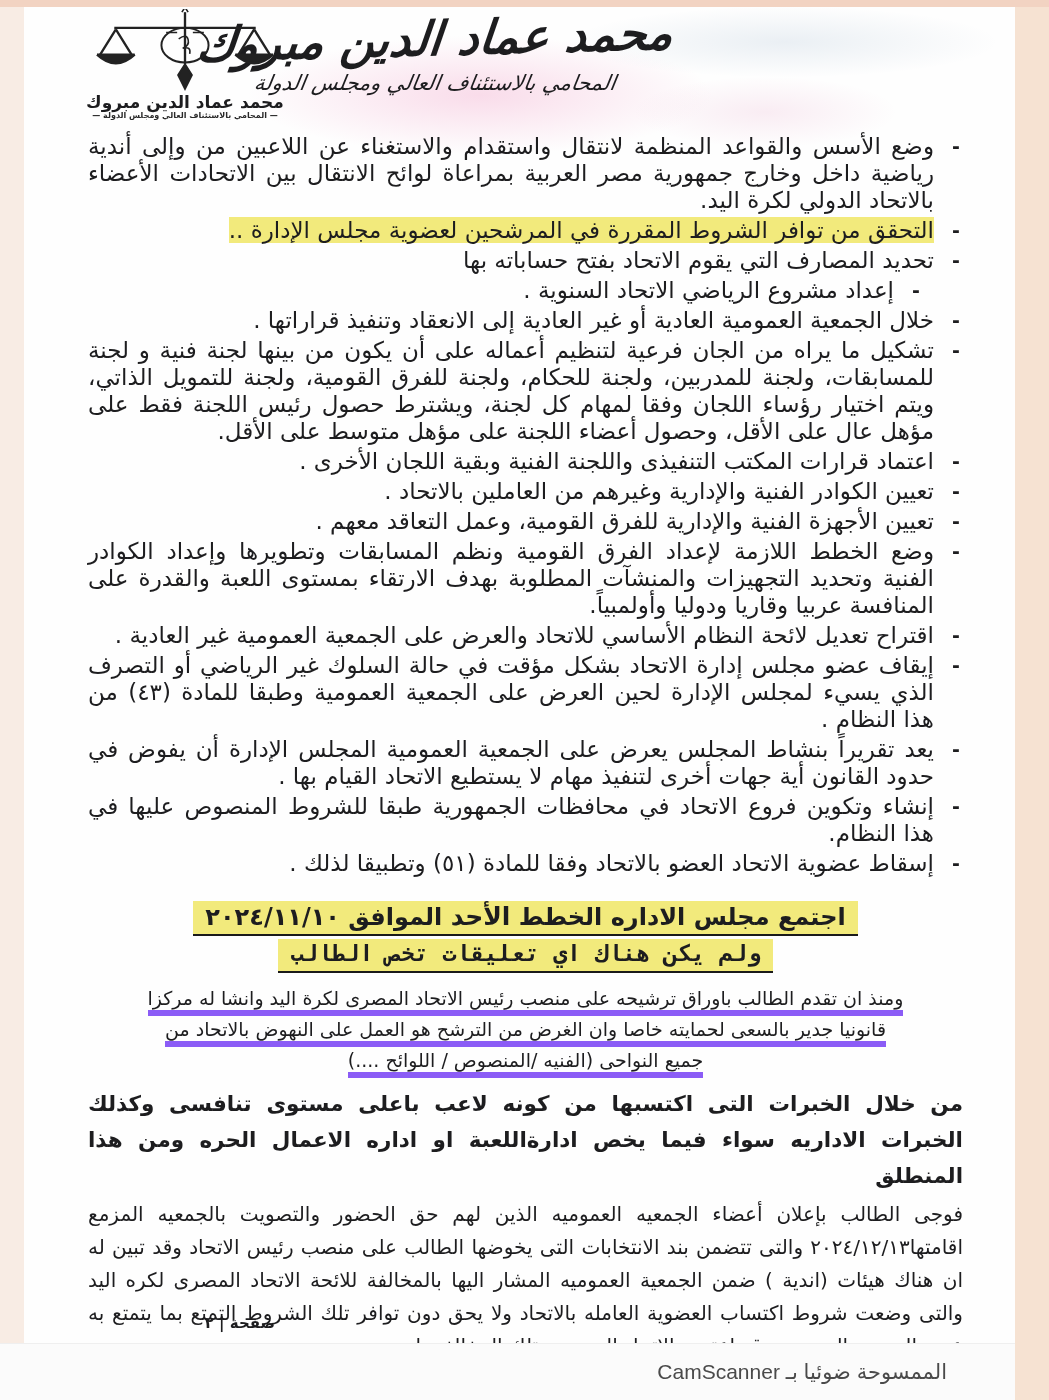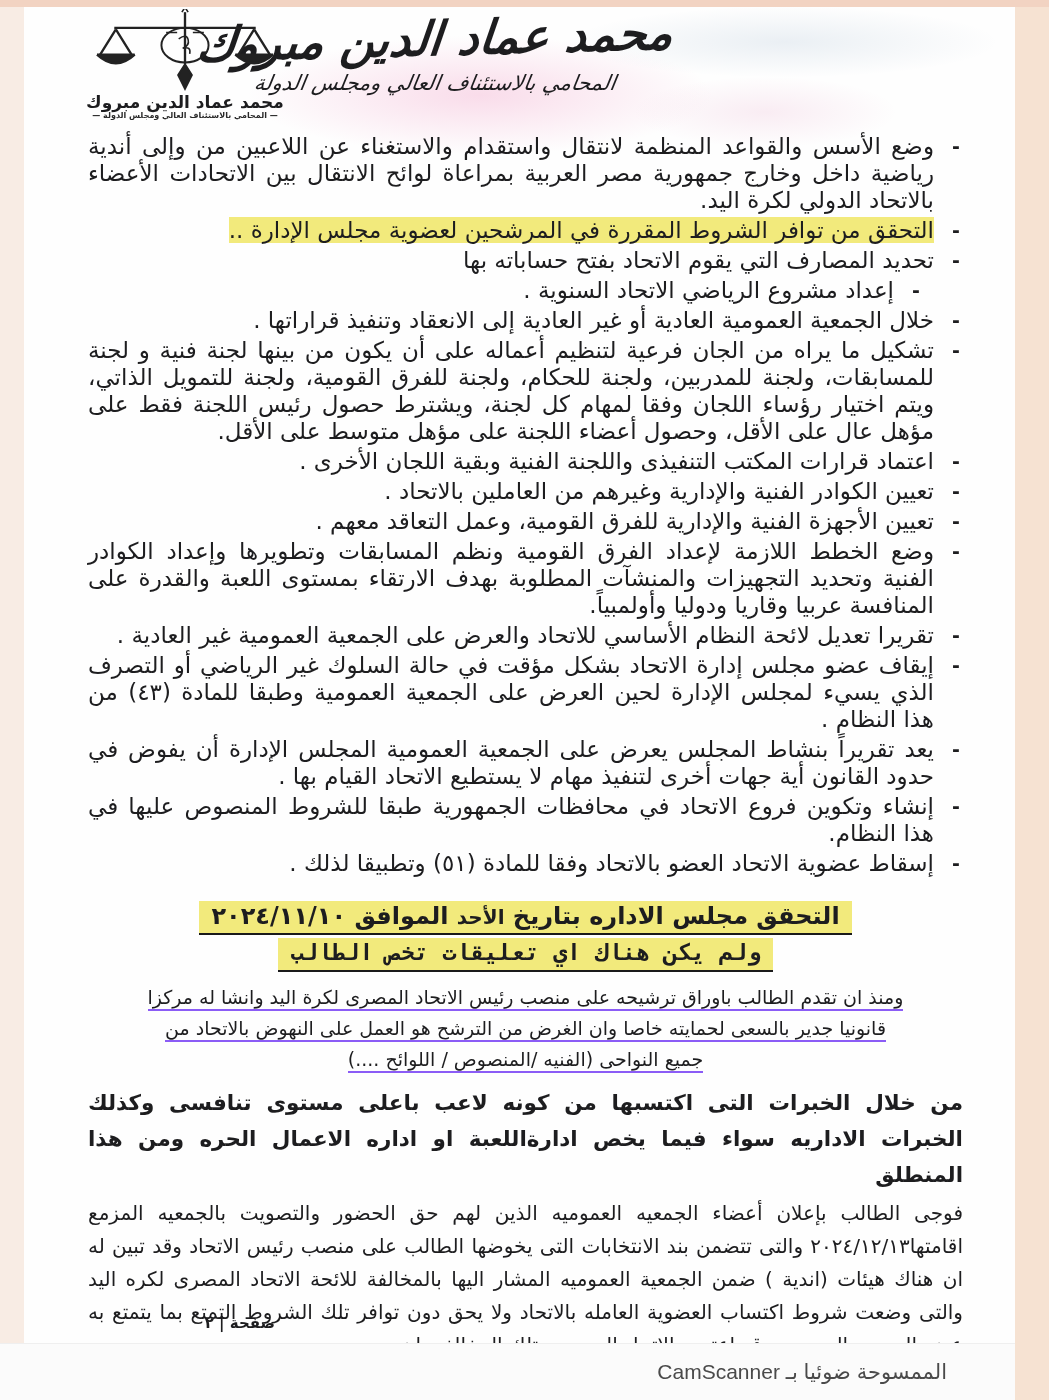--- a/index.html
+++ b/index.html
@@ -36,24 +36,24 @@
   .main{position:absolute;top:126px;right:52px;left:64px;}
   .bullet-row{display:flex;gap:15px;margin-bottom:3px;}
   .bullet-row .dash{flex:0 0 14px;font-weight:bold;font-size:19px;line-height:27px;text-align:center;}
   .bullet-row .btxt{flex:1;font-size:23px;line-height:27px;text-align:justify;}
   .bullet-row.indent-sm .dash{margin-right:40px;}
   .hl{background:var(--hl,#f2ea7c);padding:0 0;margin-left:23px;}
   .meeting{text-align:center;margin-top:24px;}
   .hl-block{display:inline-block;background:var(--hl,#f2ea7c);border-bottom:2.5px solid #1a1a1a;
             padding:1px 12px 3px 12px;}
   .m1{font-size:24px;font-weight:bold;}
-  .m1 b{font-size:20px;}
+  .m1 b{font-size:25px;}
   .m2{font-size:23px;font-weight:bold;margin-top:3px;font-family:Liberation Mono, monospace;}
   .upara{text-align:center;margin-top:10px;font-size:19px;line-height:31px;}
-  .uline{border-bottom:2px solid #8b5cf6;padding-bottom:1px;}
+  .uline{border-bottom:6px solid #8b5cf6;padding-bottom:1px;}
   .bold-para{margin-top:10px;font-size:21.5px;font-weight:bold;line-height:36px;text-align:justify;}
   .closing-para{margin-top:4px;font-size:20px;line-height:33px;text-align:justify;}
   .page-num{position:absolute;bottom:12px;right:740px;font-size:15px;font-weight:bold;letter-spacing:1px;}
   
   .scan-footer{position:absolute;bottom:0;left:0;right:34px;height:56px;background:#fbfbfb;
                border-top:1px solid #efefef;display:flex;align-items:center;z-index:6;}
   .scan-footer .txt{margin-right:68px;font-size:21px;color:var(--fgray,#4a4a4a);
                     font-family:"Liberation Sans","DejaVu Sans",sans-serif;}
 </style>
 </head>
@@ -135,21 +135,21 @@
           <div class="bullet-row">
             <span class="dash">-</span>
             <span class="btxt">تعيين الأجهزة الفنية والإدارية للفرق القومية، وعمل التعاقد معهم .</span>
           </div>
           <div class="bullet-row">
             <span class="dash">-</span>
             <span class="btxt">وضع الخطط اللازمة لإعداد الفرق القومية ونظم المسابقات وتطويرها وإعداد الكوادر الفنية وتحديد التجهيزات والمنشآت المطلوبة بهدف الارتقاء بمستوى اللعبة والقدرة على المنافسة عربيا وقاريا ودوليا وأولمبياً.</span>
           </div>
           <div class="bullet-row">
             <span class="dash">-</span>
-            <span class="btxt">تقريرا تعديل لائحة النظام الأساسي للاتحاد والعرض على الجمعية العمومية غير العادية .</span>
+            <span class="btxt">اقتراح تعديل لائحة النظام الأساسي للاتحاد والعرض على الجمعية العمومية غير العادية .</span>
           </div>
           <div class="bullet-row">
             <span class="dash">-</span>
             <span class="btxt">إيقاف عضو مجلس إدارة الاتحاد بشكل مؤقت في حالة السلوك غير الرياضي أو التصرف الذي يسيء لمجلس الإدارة لحين العرض على الجمعية العمومية وطبقا للمادة (٤٣) من هذا النظام .</span>
           </div>
           <div class="bullet-row">
             <span class="dash">-</span>
             <span class="btxt">يعد تقريراً بنشاط المجلس يعرض على الجمعية العمومية المجلس الإدارة أن يفوض في حدود القانون أية جهات أخرى لتنفيذ مهام لا يستطيع الاتحاد القيام بها .</span>
           </div>
           <div class="bullet-row">
@@ -157,21 +157,21 @@
             <span class="btxt">إنشاء وتكوين فروع الاتحاد في محافظات الجمهورية طبقا للشروط المنصوص عليها في هذا النظام.</span>
           </div>
           <div class="bullet-row">
             <span class="dash">-</span>
             <span class="btxt">إسقاط عضوية الاتحاد العضو بالاتحاد وفقا للمادة (٥١) وتطبيقا لذلك .</span>
           </div>
         </div>
 
       <div class="meeting">
         <div>
-          <span class="hl-block m1"><span>التحقق مجلس الاداره بتاريخ </span><b>الأحد</b><span> الموافق ٢٠٢٤/١١/١٠</span></span>
+          <span class="hl-block m1"><span>اجتمع مجلس الاداره الخطط </span><b>الأحد</b><span> الموافق ٢٠٢٤/١١/١٠</span></span>
         </div>
         <div class="m2">
           <span class="hl-block">ولم يكن هناك اي تعليقات تخص الطالب</span>
         </div>
       </div>
 
       <div class="upara">
         <div><span class="uline">ومنذ ان تقدم الطالب باوراق ترشيحه على منصب رئيس الاتحاد المصرى لكرة اليد وانشا له مركزا</span></div>
         <div><span class="uline">قانونيا جدير بالسعى لحمايته خاصا وان الغرض من الترشح هو العمل على النهوض بالاتحاد من</span></div>
         <div><span class="uline">جميع النواحى (الفنيه /المنصوص / اللوائح ....)</span></div>

